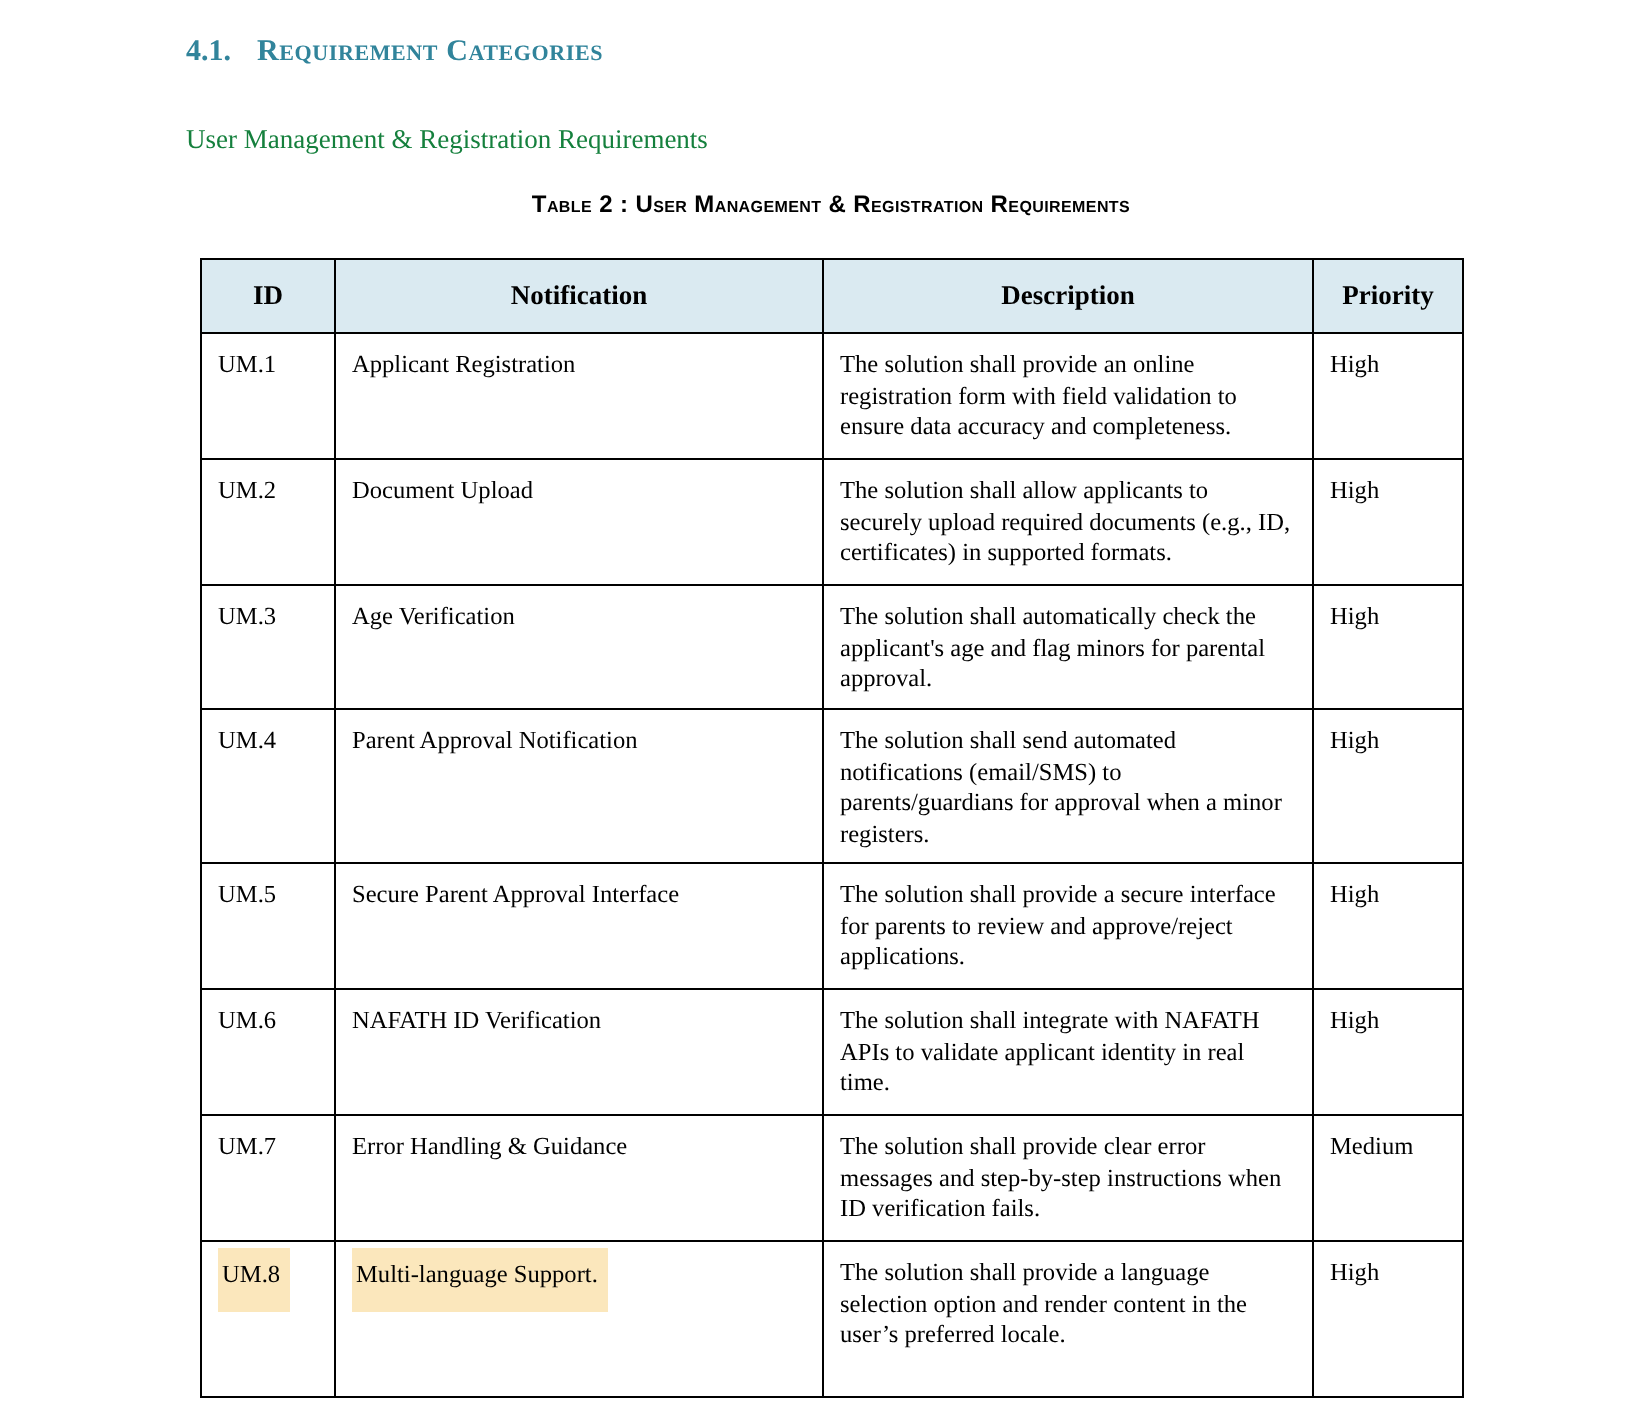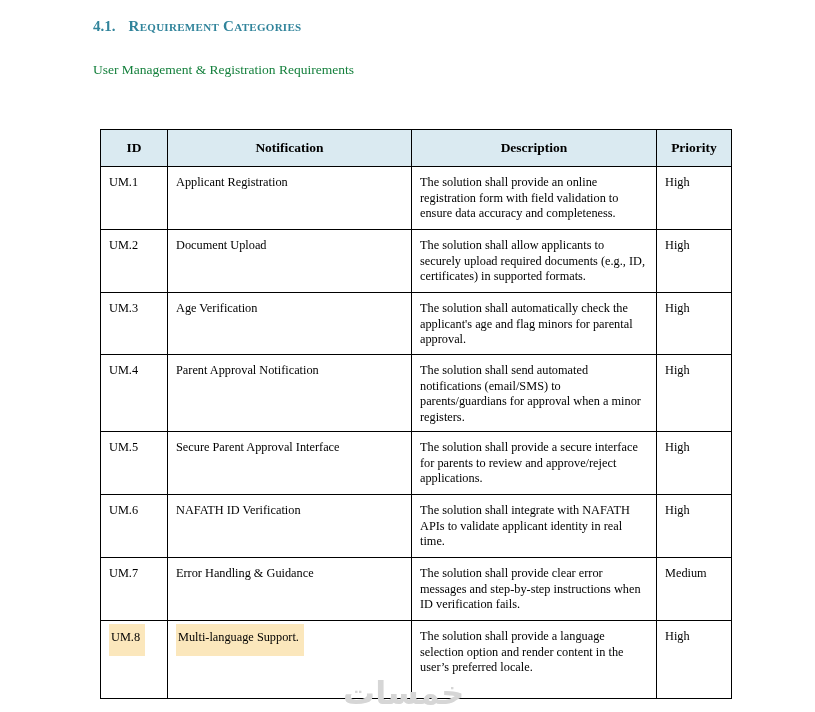--- a/index.html
+++ b/index.html
@@ -100,20 +100,21 @@
 <body>
 
 <div class="page">
 
   <div class="section-heading">
     <span class="num">4.1.</span><span class="title">Requirement Categories</span>
   </div>
 
   <div class="subtitle">User Management &amp; Registration Requirements</div>
 
+  <div class="table-caption">Table 2 : User Management &amp; Registration Requirements</div>
 
   <table class="req-table">
     <colgroup>
       <col class="c-id">
         <col class="c-req">
         <col class="c-desc">
         <col class="c-pri">
     </colgroup>
     <thead>
       <tr>
@@ -168,15 +169,14 @@
       </tr>
       <tr class="row-highlighted">
         <td class="cell-id"><span class="cell-text">UM.8</span></td>
         <td class="cell-req"><span class="cell-text">Multi-language Support.</span></td>
         <td class="cell-desc">The solution shall provide a language selection option and render content in the user’s preferred locale.</td>
         <td class="cell-pri">High</td>
       </tr>
     </tbody>
   </table>
 
-  <div class="watermark">خمسات</div>
 
 </div>
 
 </body></html>

